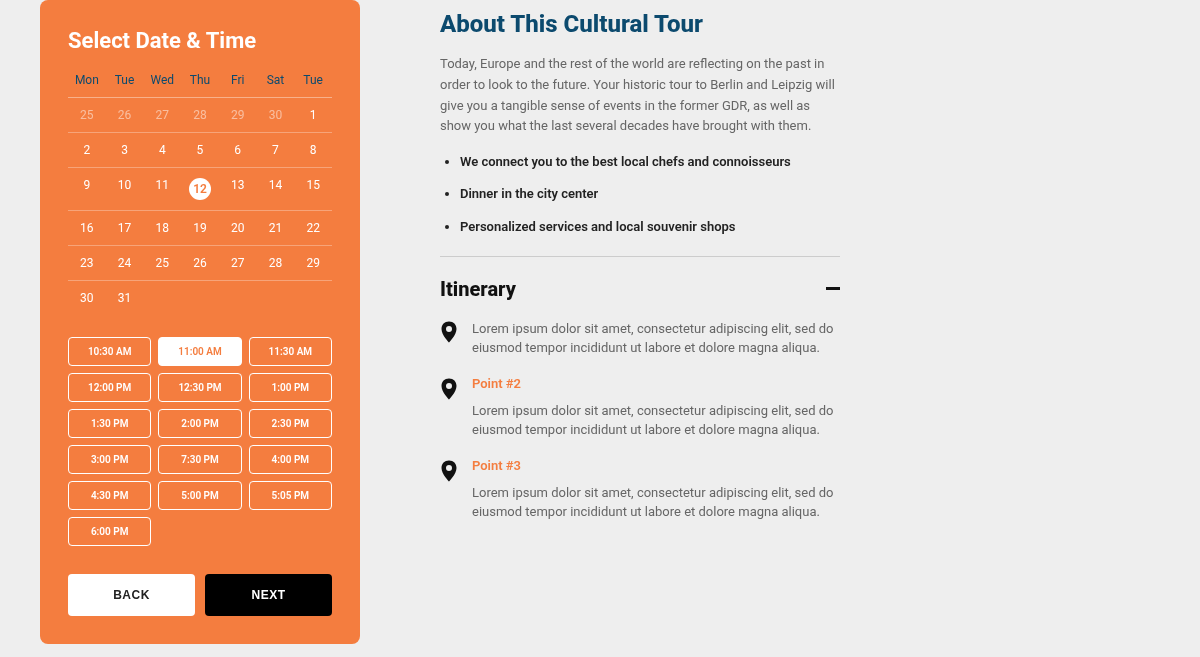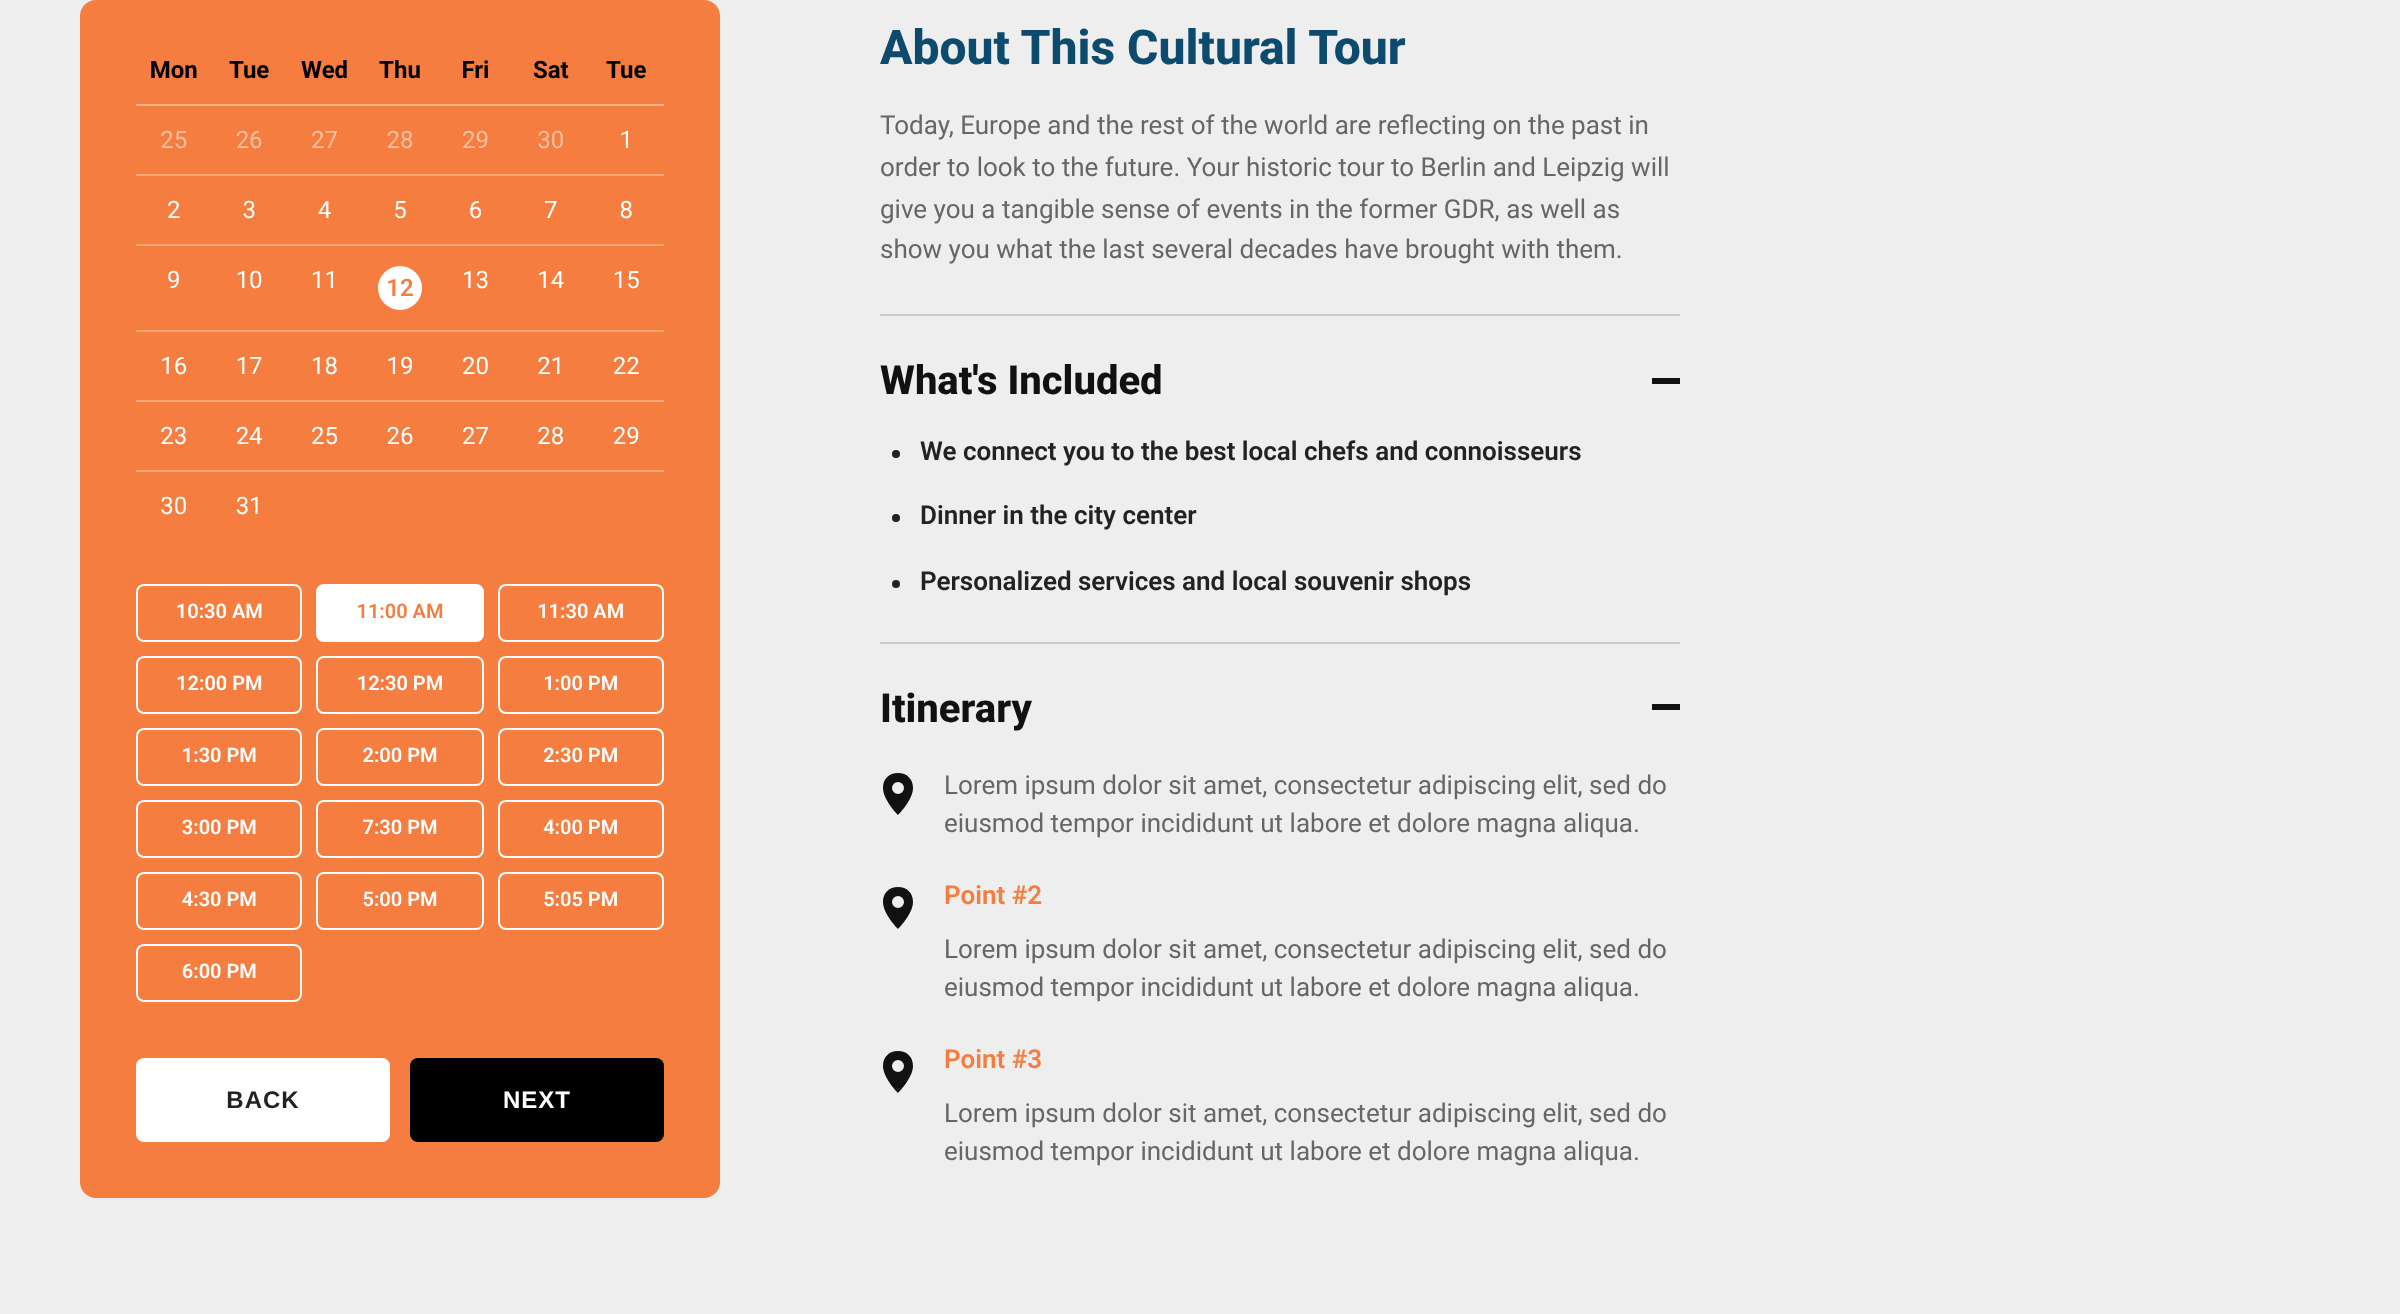--- a/index.html
+++ b/index.html
@@ -8,21 +8,21 @@
 .left-col { flex: 0 0 320px; }
 .right-col { flex: 1; padding-top: 10px; max-width: 400px; }
 
 .datepicker-card { background: #f47d3f; border-radius: 8px; padding: 28px; }
 .dp-title { color: #fff; font-size: 22px; font-weight: 700; margin-bottom: 20px; }
 .month-bar { background: #fff; border-radius: 4px; padding: 10px 14px; display: flex; align-items: center; justify-content: space-between; margin-bottom: 14px; }
 .chev { font-size: 14px; color: #222; cursor: pointer; }
 .month-label { font-size: 18px; font-weight: 500; color: #222; }
 .cal { width: 100%; }
 .cal-head { display: grid; grid-template-columns: repeat(7, 1fr); border-bottom: 1px solid rgba(255,255,255,0.4); padding-bottom: 10px; }
-.cal-head div { color: #000000; font-size: 12px; font-weight: 700; text-align: center; }
+.cal-head div { color: #0c4a6e; font-size: 12px; font-weight: 400; text-align: center; }
 .cal-body { display: flex; flex-direction: column; }
 .cal-row { display: grid; grid-template-columns: repeat(7, 1fr); border-bottom: 1px solid rgba(255,255,255,0.3); }
 .cal-row:last-child { border-bottom: none; }
 .cal-cell { color: #fff; font-size: 12px; text-align: center; padding: 10px 0; cursor: pointer; position: relative; }
 .cal-cell.muted { color: rgba(255,255,255,0.5); }
 .cal-cell.selected span { background: #fff; color: #f47d3f; display: inline-flex; width: 22px; height: 22px; border-radius: 50%; align-items: center; justify-content: center; font-weight: 600; }
 .cal-cell.empty { cursor: default; }
 
 .times { display: grid; grid-template-columns: repeat(3,1fr); gap: 7px; margin-top: 22px; }
 .time-slot { border: 1px solid #fff; color: #fff; font-size: 10px; font-weight: 600; padding: 8px 0; text-align: center; border-radius: 4px; cursor: pointer; }
@@ -45,20 +45,21 @@
 .pin-icon svg { width: 18px; height: 22px; }
 .itin-content .point-title { color: #f47d3f; font-size: 13px; font-weight: 600; margin-bottom: 10px; }
 .itin-content .point-desc { font-size: 13px; color: #666; line-height: 1.5; }
 </style>
 </head>
 <body>
 
 <div class="container">
   <div class="left-col">
     <div class="datepicker-card">
+      <div class="dp-title">Select Date &amp; Time</div>
       <div class="cal">
         <div class="cal-head" id="cal-head">
             <div>Mon</div>
             <div>Tue</div>
             <div>Wed</div>
             <div>Thu</div>
             <div>Fri</div>
             <div>Sat</div>
             <div>Tue</div>
           </div>
@@ -141,24 +142,20 @@
         <button class="btn btn-back">BACK</button>
         <button class="btn btn-next">NEXT</button>
       </div>
     </div>
   </div>
 
   <div class="right-col">
     <h2 class="section-title">About This Cultural Tour</h2>
     <p class="body-text">Today, Europe and the rest of the world are reflecting on the past in order to look to the future. Your historic tour to Berlin and Leipzig will give you a tangible sense of events in the former GDR, as well as show you what the last several decades have brought with them.</p>
 
-    <div class="acc-header">
-      <h3>What's Included</h3>
-      <span class="minus-icon"></span>
-    </div>
     <ul class="included-list" id="included-list">
         <li>We connect you to the best local chefs and connoisseurs</li>
         <li>Dinner in the city center</li>
         <li>Personalized services and local souvenir shops</li>
       </ul>
 
     <div class="acc-header">
       <h3>Itinerary</h3>
       <span class="minus-icon"></span>
     </div>

